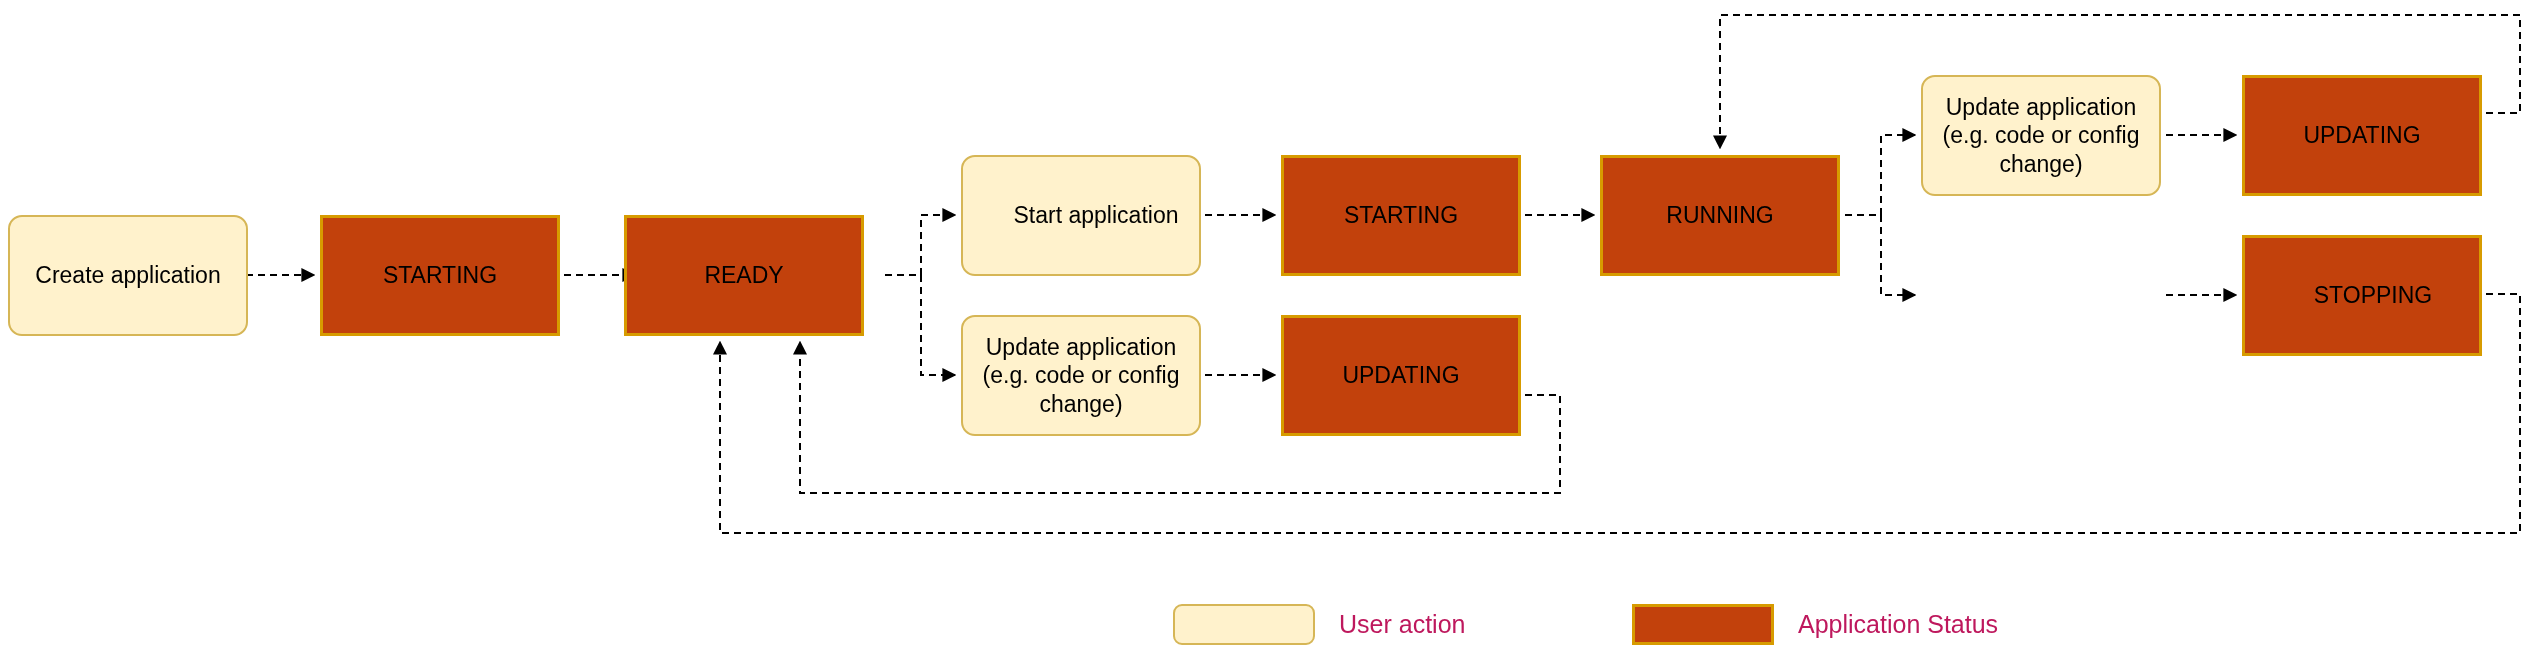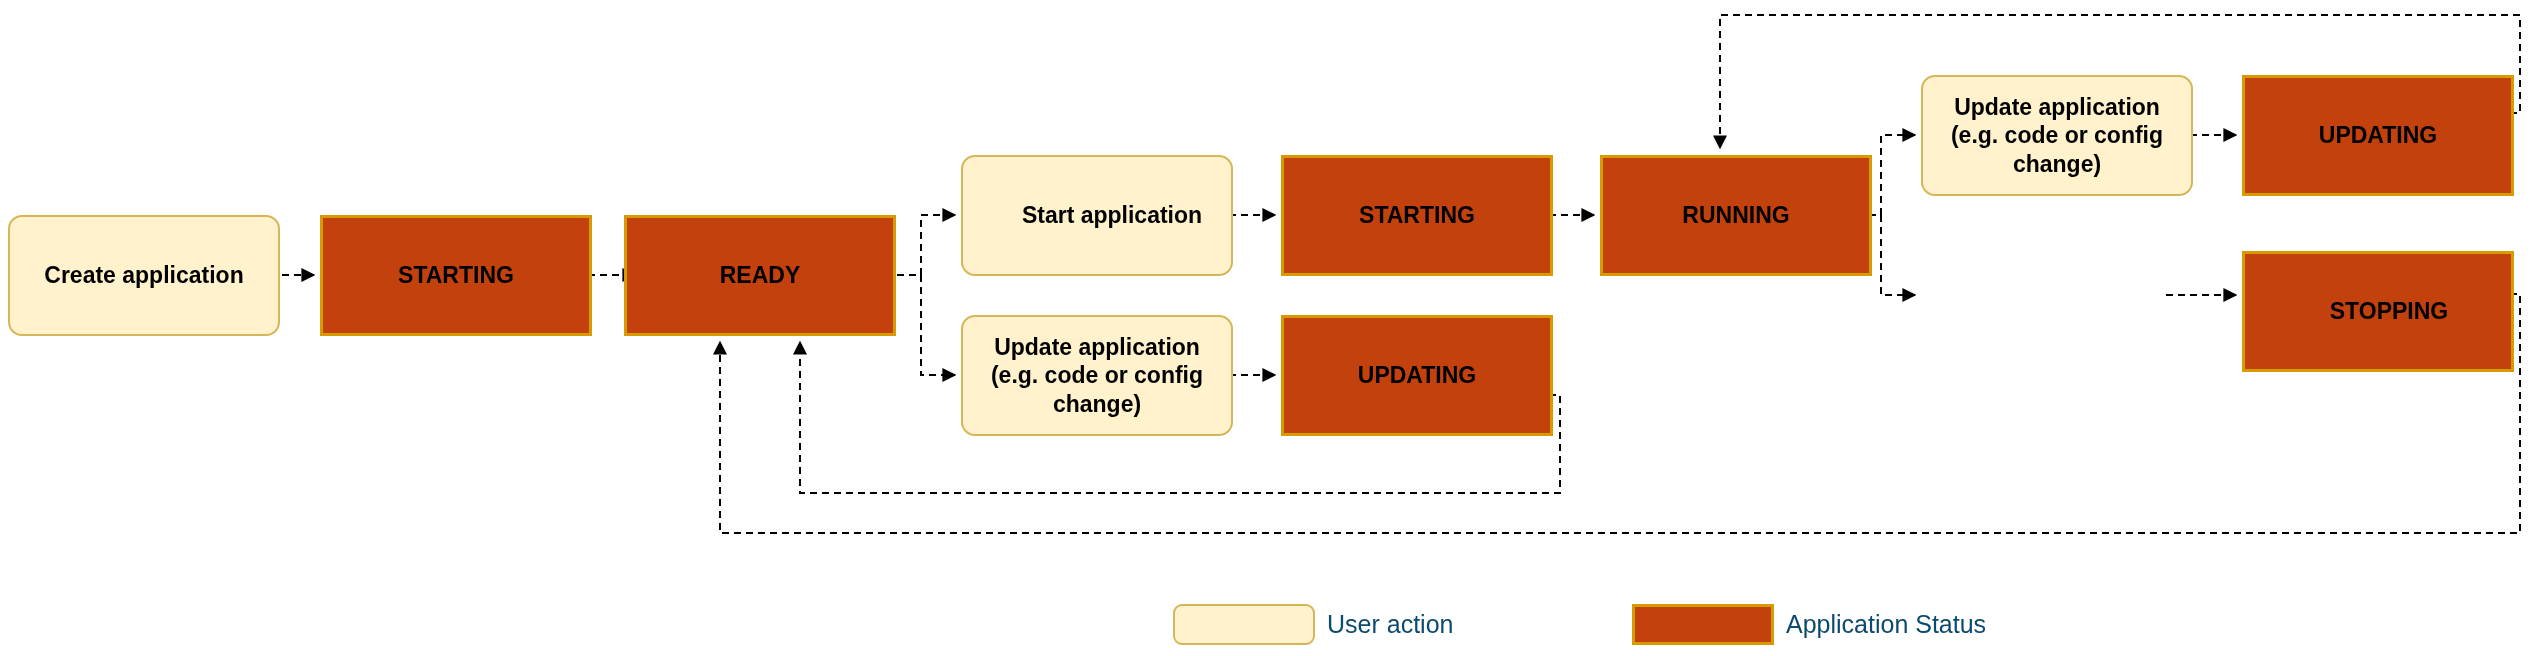--- a/index.html
+++ b/index.html
@@ -42,37 +42,37 @@
   .user-action {
     background: #FFF2CC;
     border: 2.5px solid #D6B656;
     border-radius: 14px;
   }
   .app-status {
     background: #c2410c;
     border: 3px solid #D79B00;
     border-radius: 0;
   }
-  .w240 { width: 272px; height: 121px; font-weight: bold; }
+  .w240 { width: 240px; height: 121px; }
   .legend-item {
     position: absolute;
     display: flex;
     align-items: center;
   }
   .legend-swatch {
     box-sizing: border-box;
     width: 142px;
     height: 41px;
     flex: 0 0 auto;
   }
   .legend-swatch.user-action { border-radius: 9px; }
   .legend-label {
-    margin-left: 12px;
+    margin-left: 24px;
     font-size: 25px;
-    color: #0c4a6e;
+    color: #be185d;
     white-space: nowrap;
   }
 </style>
 </head>
 <body>
 
 <div id="canvas">
 
   <svg id="edges-svg" viewBox="0 0 2538 656" xmlns="http://www.w3.org/2000/svg">
     <defs>
@@ -119,21 +119,21 @@
   </div>
   <div class="node app-status  w240" style="left:1281px; top:315px;">
     <span>UPDATING</span>
   </div>
   <div class="node user-action w240" style="left:1921px; top:75px;">
     <span>Update application (e.g. code or config change)</span>
   </div>
   <div class="node app-status  w240" style="left:2242px; top:75px;">
     <span>UPDATING</span>
   </div>
-  <div class="node app-status  w240" style="left:2242px; top:251px;padding-left:40px;">
+  <div class="node app-status  w240" style="left:2242px; top:235px;padding-left:40px;">
     <span>STOPPING</span>
   </div>
 
   <div class="legend-item" style="left:1173px; top:604px;">
     <div class="legend-swatch user-action"></div>
     <div class="legend-label">User action</div>
   </div>
   <div class="legend-item" style="left:1632px; top:604px;">
     <div class="legend-swatch app-status"></div>
     <div class="legend-label">Application Status</div>

